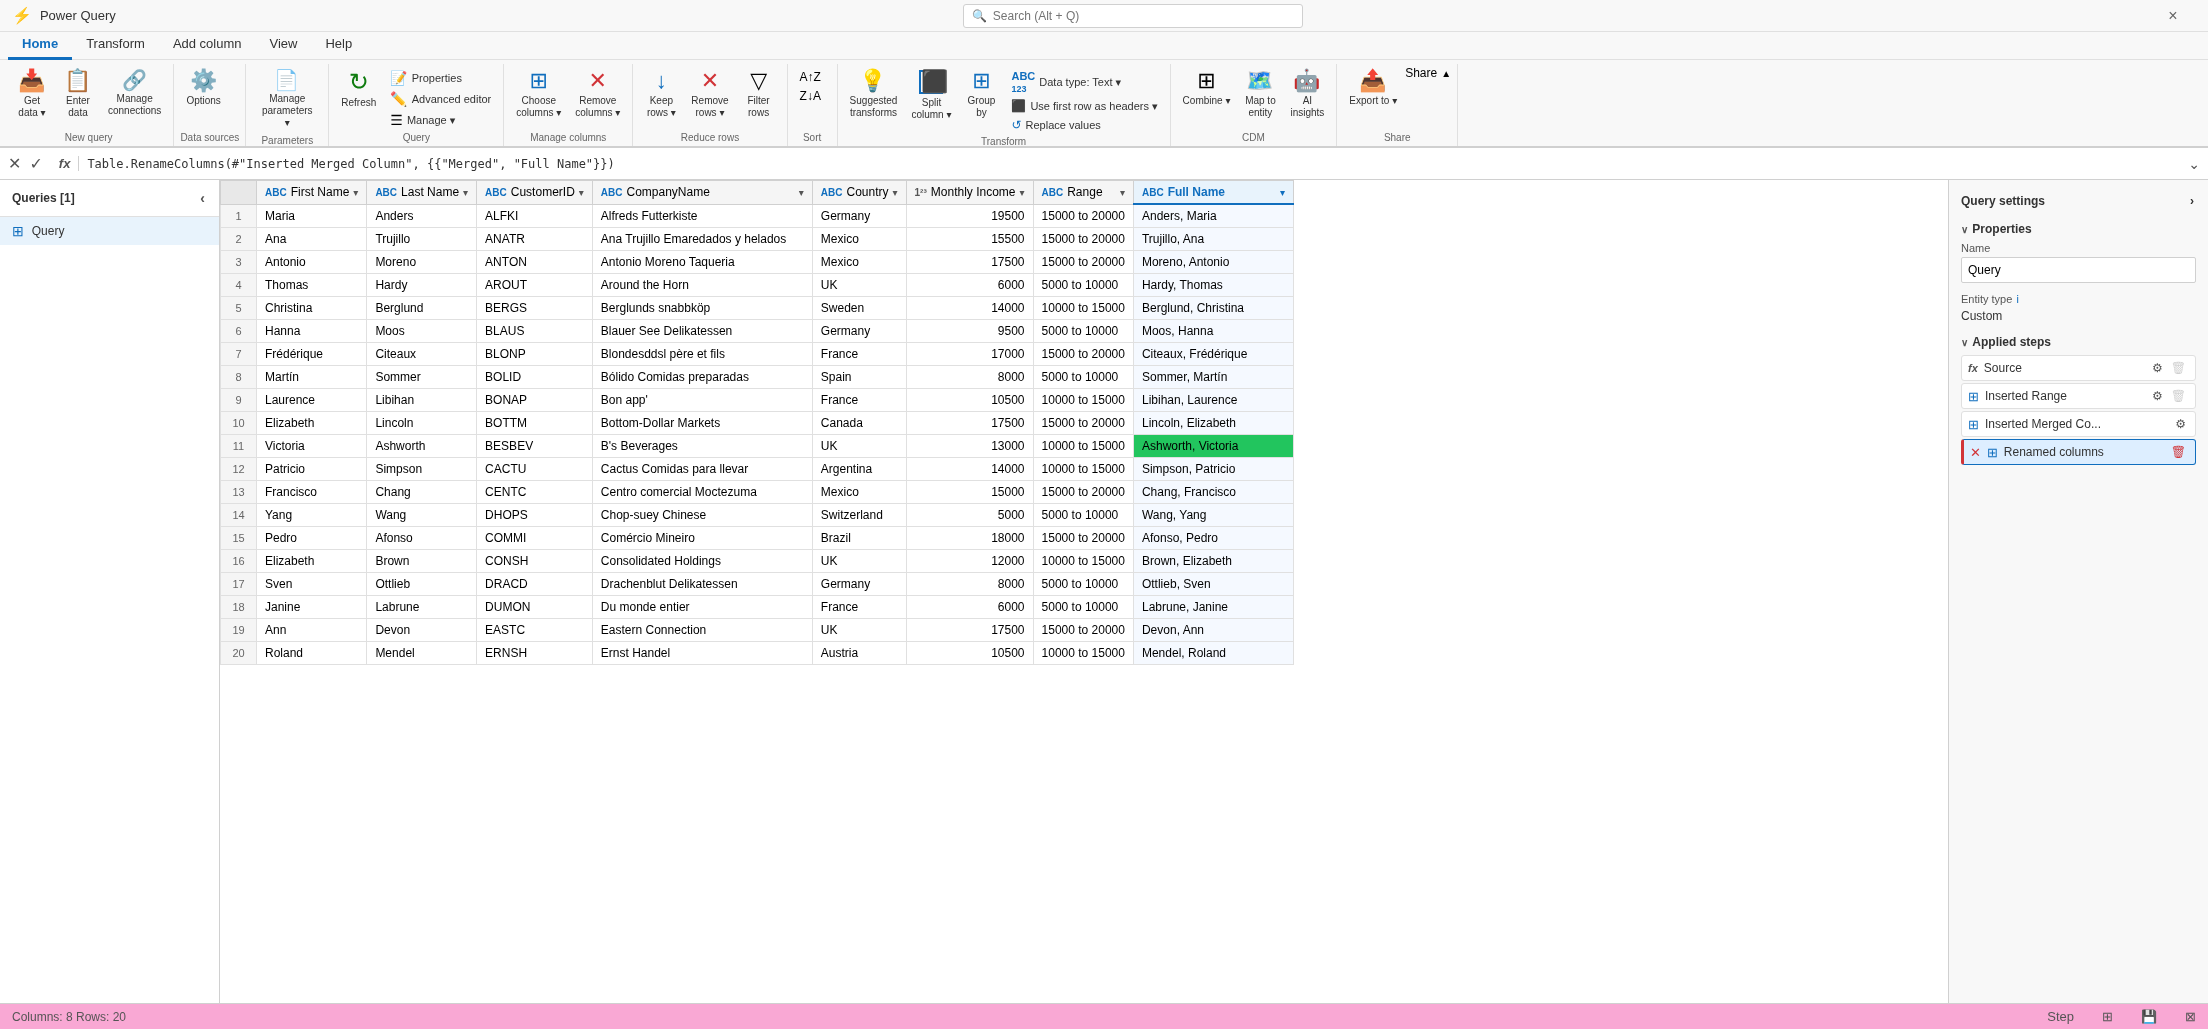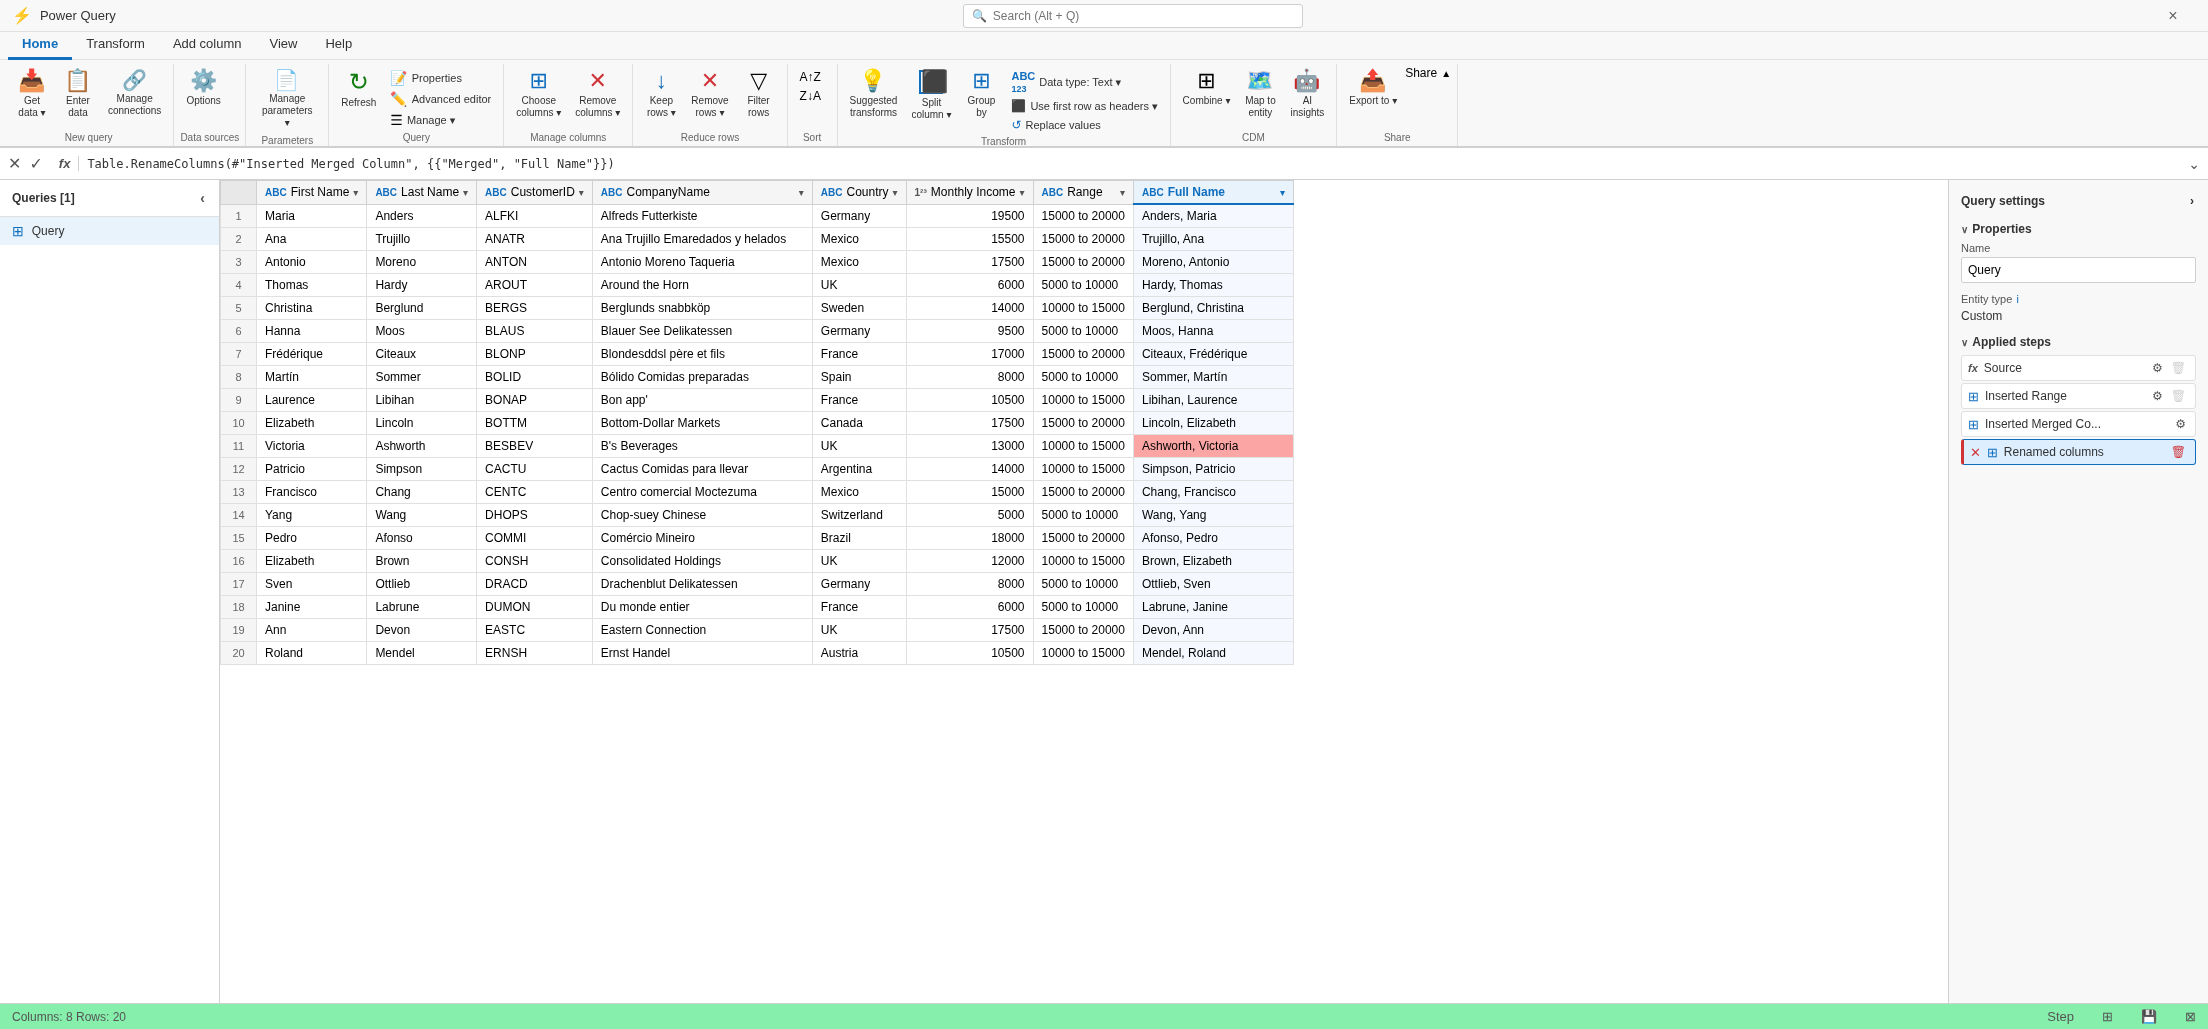--- a/index.html
+++ b/index.html
@@ -283,21 +283,21 @@
     .step-item.active { background: #ddeeff; border-color: #106ebe; }
     .step-item .step-icon { font-size: 13px; color: #106ebe; }
     .step-item .step-label { font-size: 12px; color: #333; flex: 1; }
     .step-item .step-actions { display: flex; gap: 2px; }
     .step-item .step-action { font-size: 12px; color: #555; cursor: pointer; padding: 1px 3px; }
     .step-item.deleted { border-left: 3px solid #d13438; }
     
     
     .status-bar {
       height: 26px;
-      background: #86efac;
+      background: #f9a8d4;
       border-top: 1px solid #d0d0d0;
       display: flex;
       align-items: center;
       padding: 8px 12px;
       font-size: 11px;
       color: #555;
       justify-content: space-between;
     }
     .status-right { display: flex; align-items: center; gap: 28px; }
     .status-icon { font-size: 13px; color: #555; cursor: pointer; }
@@ -707,21 +707,21 @@
     </tr>
           <tr>
       <td class="row-num">11</td>
       <td>Victoria</td>
       <td>Ashworth</td>
       <td>BESBEV</td>
       <td>B's Beverages</td>
       <td>UK</td>
       <td style="text-align:right;padding-left:48px;">13000</td>
       <td>10000 to 15000</td>
-      <td style="background:#fca5a5;">Ashworth, Victoria</td>
+      <td style="background:#22c55e;">Ashworth, Victoria</td>
     </tr>
           <tr>
       <td class="row-num">12</td>
       <td>Patricio</td>
       <td>Simpson</td>
       <td>CACTU</td>
       <td>Cactus Comidas para llevar</td>
       <td>Argentina</td>
       <td style="text-align:right;">14000</td>
       <td>10000 to 15000</td>

